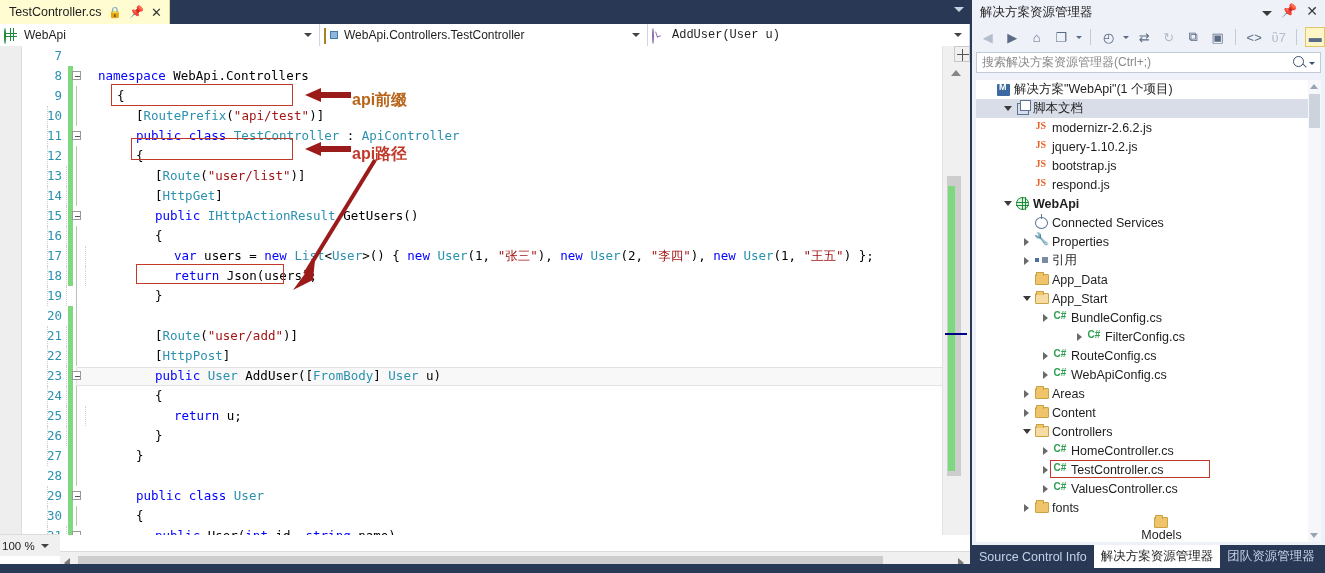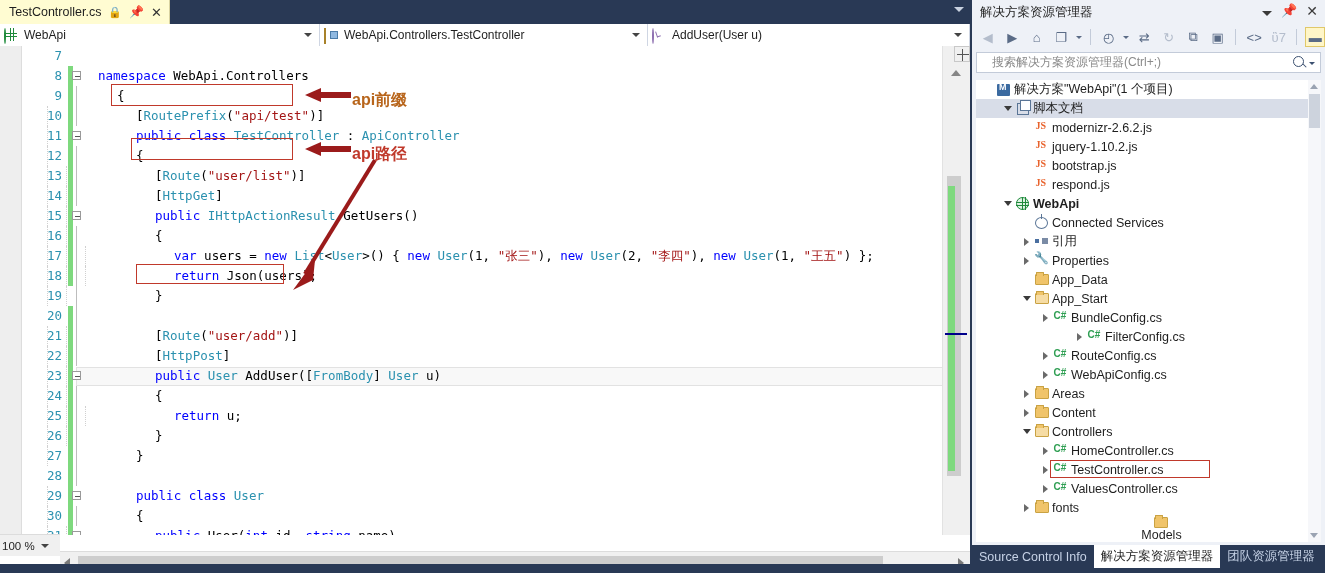--- a/index.html
+++ b/index.html
@@ -53,21 +53,21 @@
   }
   .nav-combo .ico { width: 16px; height: 14px; margin-right: 4px; flex: none; position: relative; }
   .nav-combo .txt { color: #1e1e1e; font-size: 12px; white-space: nowrap; }
   .nav-combo .arrow {
     position: absolute; right: 7px; top: 9px; width: 0; height: 0;
     border-left: 4px solid transparent; border-right: 4px solid transparent;
     border-top: 4px solid #444;
   }
   #nav-project { width: 320px; }
   #nav-class   { width: 328px; }
-  #nav-member  { width: 322px; }
+  #nav-member  { width: 322px; font-family: Liberation Mono, monospace; }
 
   
   .globe {
     width: 13px; height: 13px; border-radius: 50%;
     border: 1.4px solid #1f8a3b; background: #e8f7ec;
     position: relative; top: 1px;
   }
   .globe:before {
     content: ""; position: absolute; left: 4.5px; top: -1px; width: 2px; height: 13px;
     border-left: 1.2px solid #1f8a3b; border-right: 1.2px solid #1f8a3b;
@@ -257,21 +257,21 @@
   .tb-sep { width: 1px; height: 16px; background: #c3cbd9; margin: 0 3px; }
   .caret-sm {
     width: 0; height: 0; border-left: 3px solid transparent;
     border-right: 3px solid transparent; border-top: 3px solid #5a6b86;
   }
 
   #se-search {
     position: absolute; left: 4px; top: 52px; width: 345px; height: 21px;
     background: #ffffff; border: 1px solid #c3cbd9; display: flex; align-items: center;
   }
-  #se-search .ph { margin-left: 15px; color: #8a8a8a; font-size: 12px; }
+  #se-search .ph { margin-left: 5px; color: #8a8a8a; font-size: 12px; }
   #se-search .mag {
     position: absolute; right: 16px; top: 3px; width: 11px; height: 11px;
     border: 1.6px solid #3b5070; border-radius: 50%;
   }
   #se-search .mag:after {
     content:""; position:absolute; left:8px; top:8px; width:5px; height:0;
     border-top: 1.8px solid #3b5070; transform: rotate(45deg);
   }
   #se-search .mcaret {
     position: absolute; right: 5px; top: 9px; width: 0; height: 0;
@@ -617,32 +617,32 @@
             <span class="ic">
               <span class="i-conn"></span>
             </span>
             <span class="lb">Connected Services</span>
           </div>
           <div class="node" style="padding-left: 44px;">
             <span class="exp">
               <span class="tri-r"></span>
             </span>
             <span class="ic">
+              <span class="i-wrench"></span>
+            </span>
+            <span class="lb">Properties</span>
+          </div>
+          <div class="node" style="padding-left: 44px;">
+            <span class="exp">
+              <span class="tri-r"></span>
+            </span>
+            <span class="ic">
               <span class="i-ref"></span>
             </span>
             <span class="lb">引用</span>
-          </div>
-          <div class="node" style="padding-left: 44px;">
-            <span class="exp">
-              <span class="tri-r"></span>
-            </span>
-            <span class="ic">
-              <span class="i-wrench"></span>
-            </span>
-            <span class="lb">Properties</span>
           </div>
           <div class="node" style="padding-left: 44px;">
             <span class="exp"></span>
             <span class="ic">
               <span class="i-folder"></span>
             </span>
             <span class="lb">App_Data</span>
           </div>
           <div class="node" style="padding-left: 44px;">
             <span class="exp">

